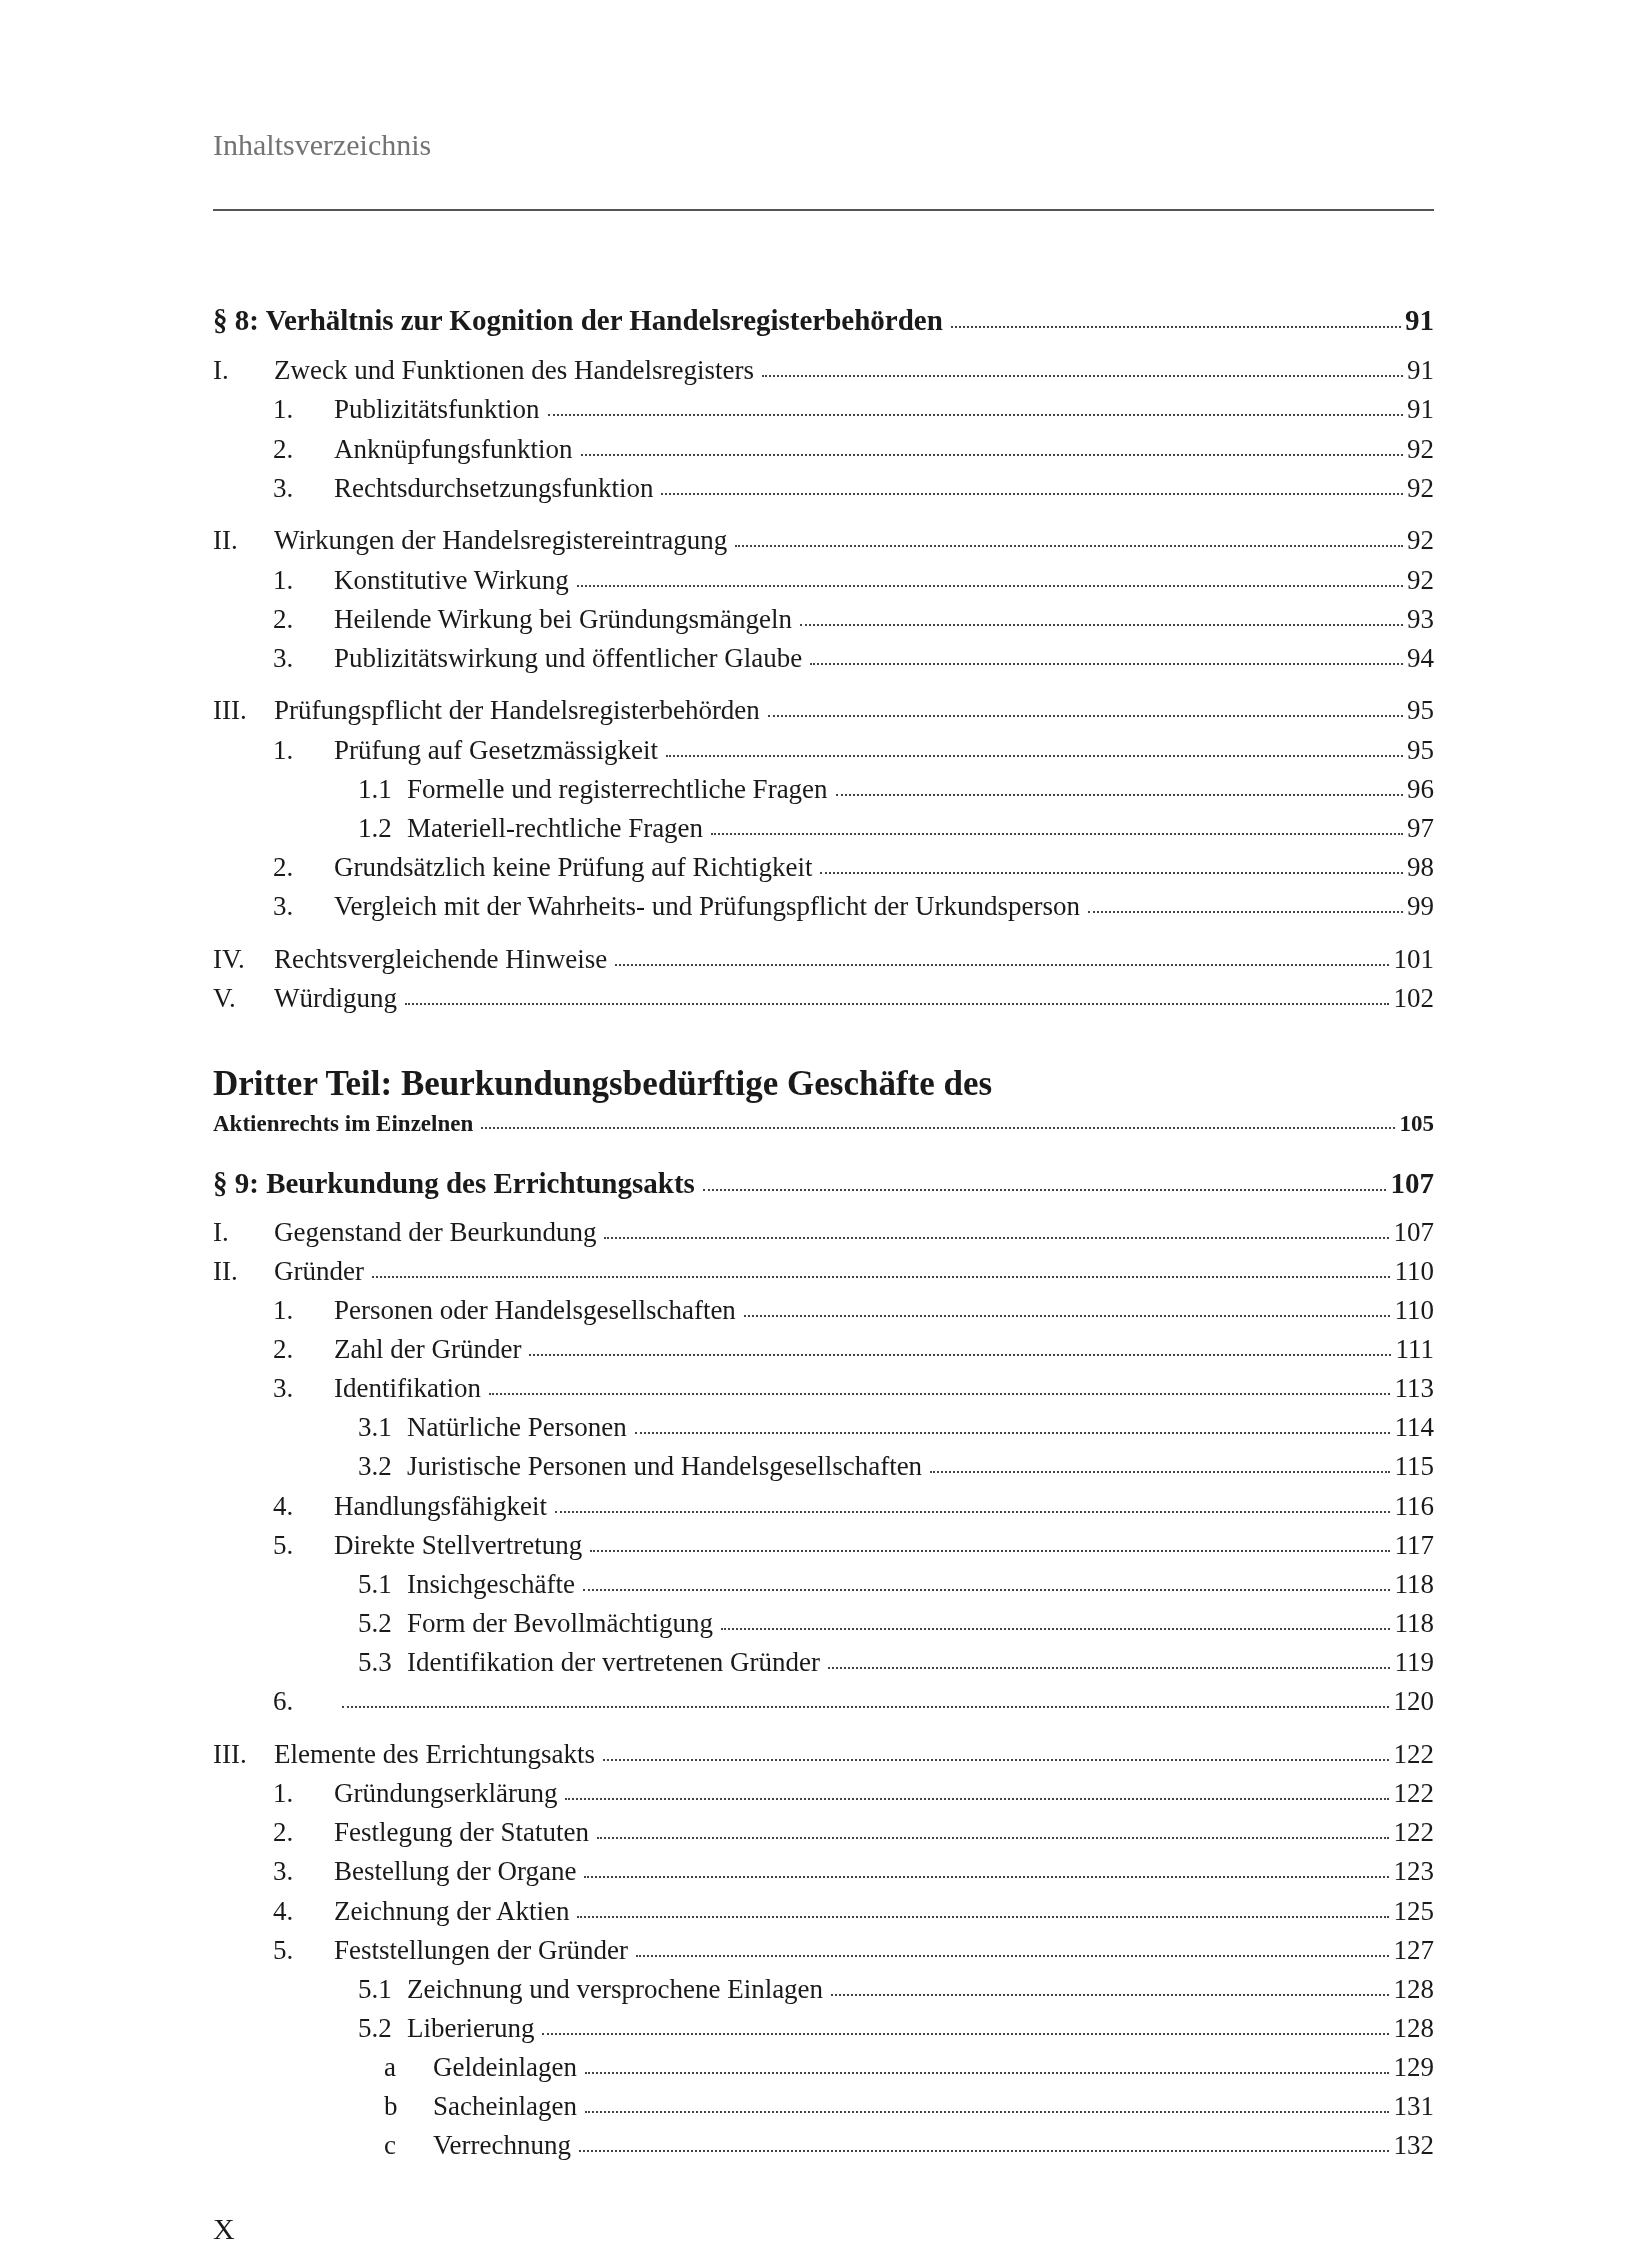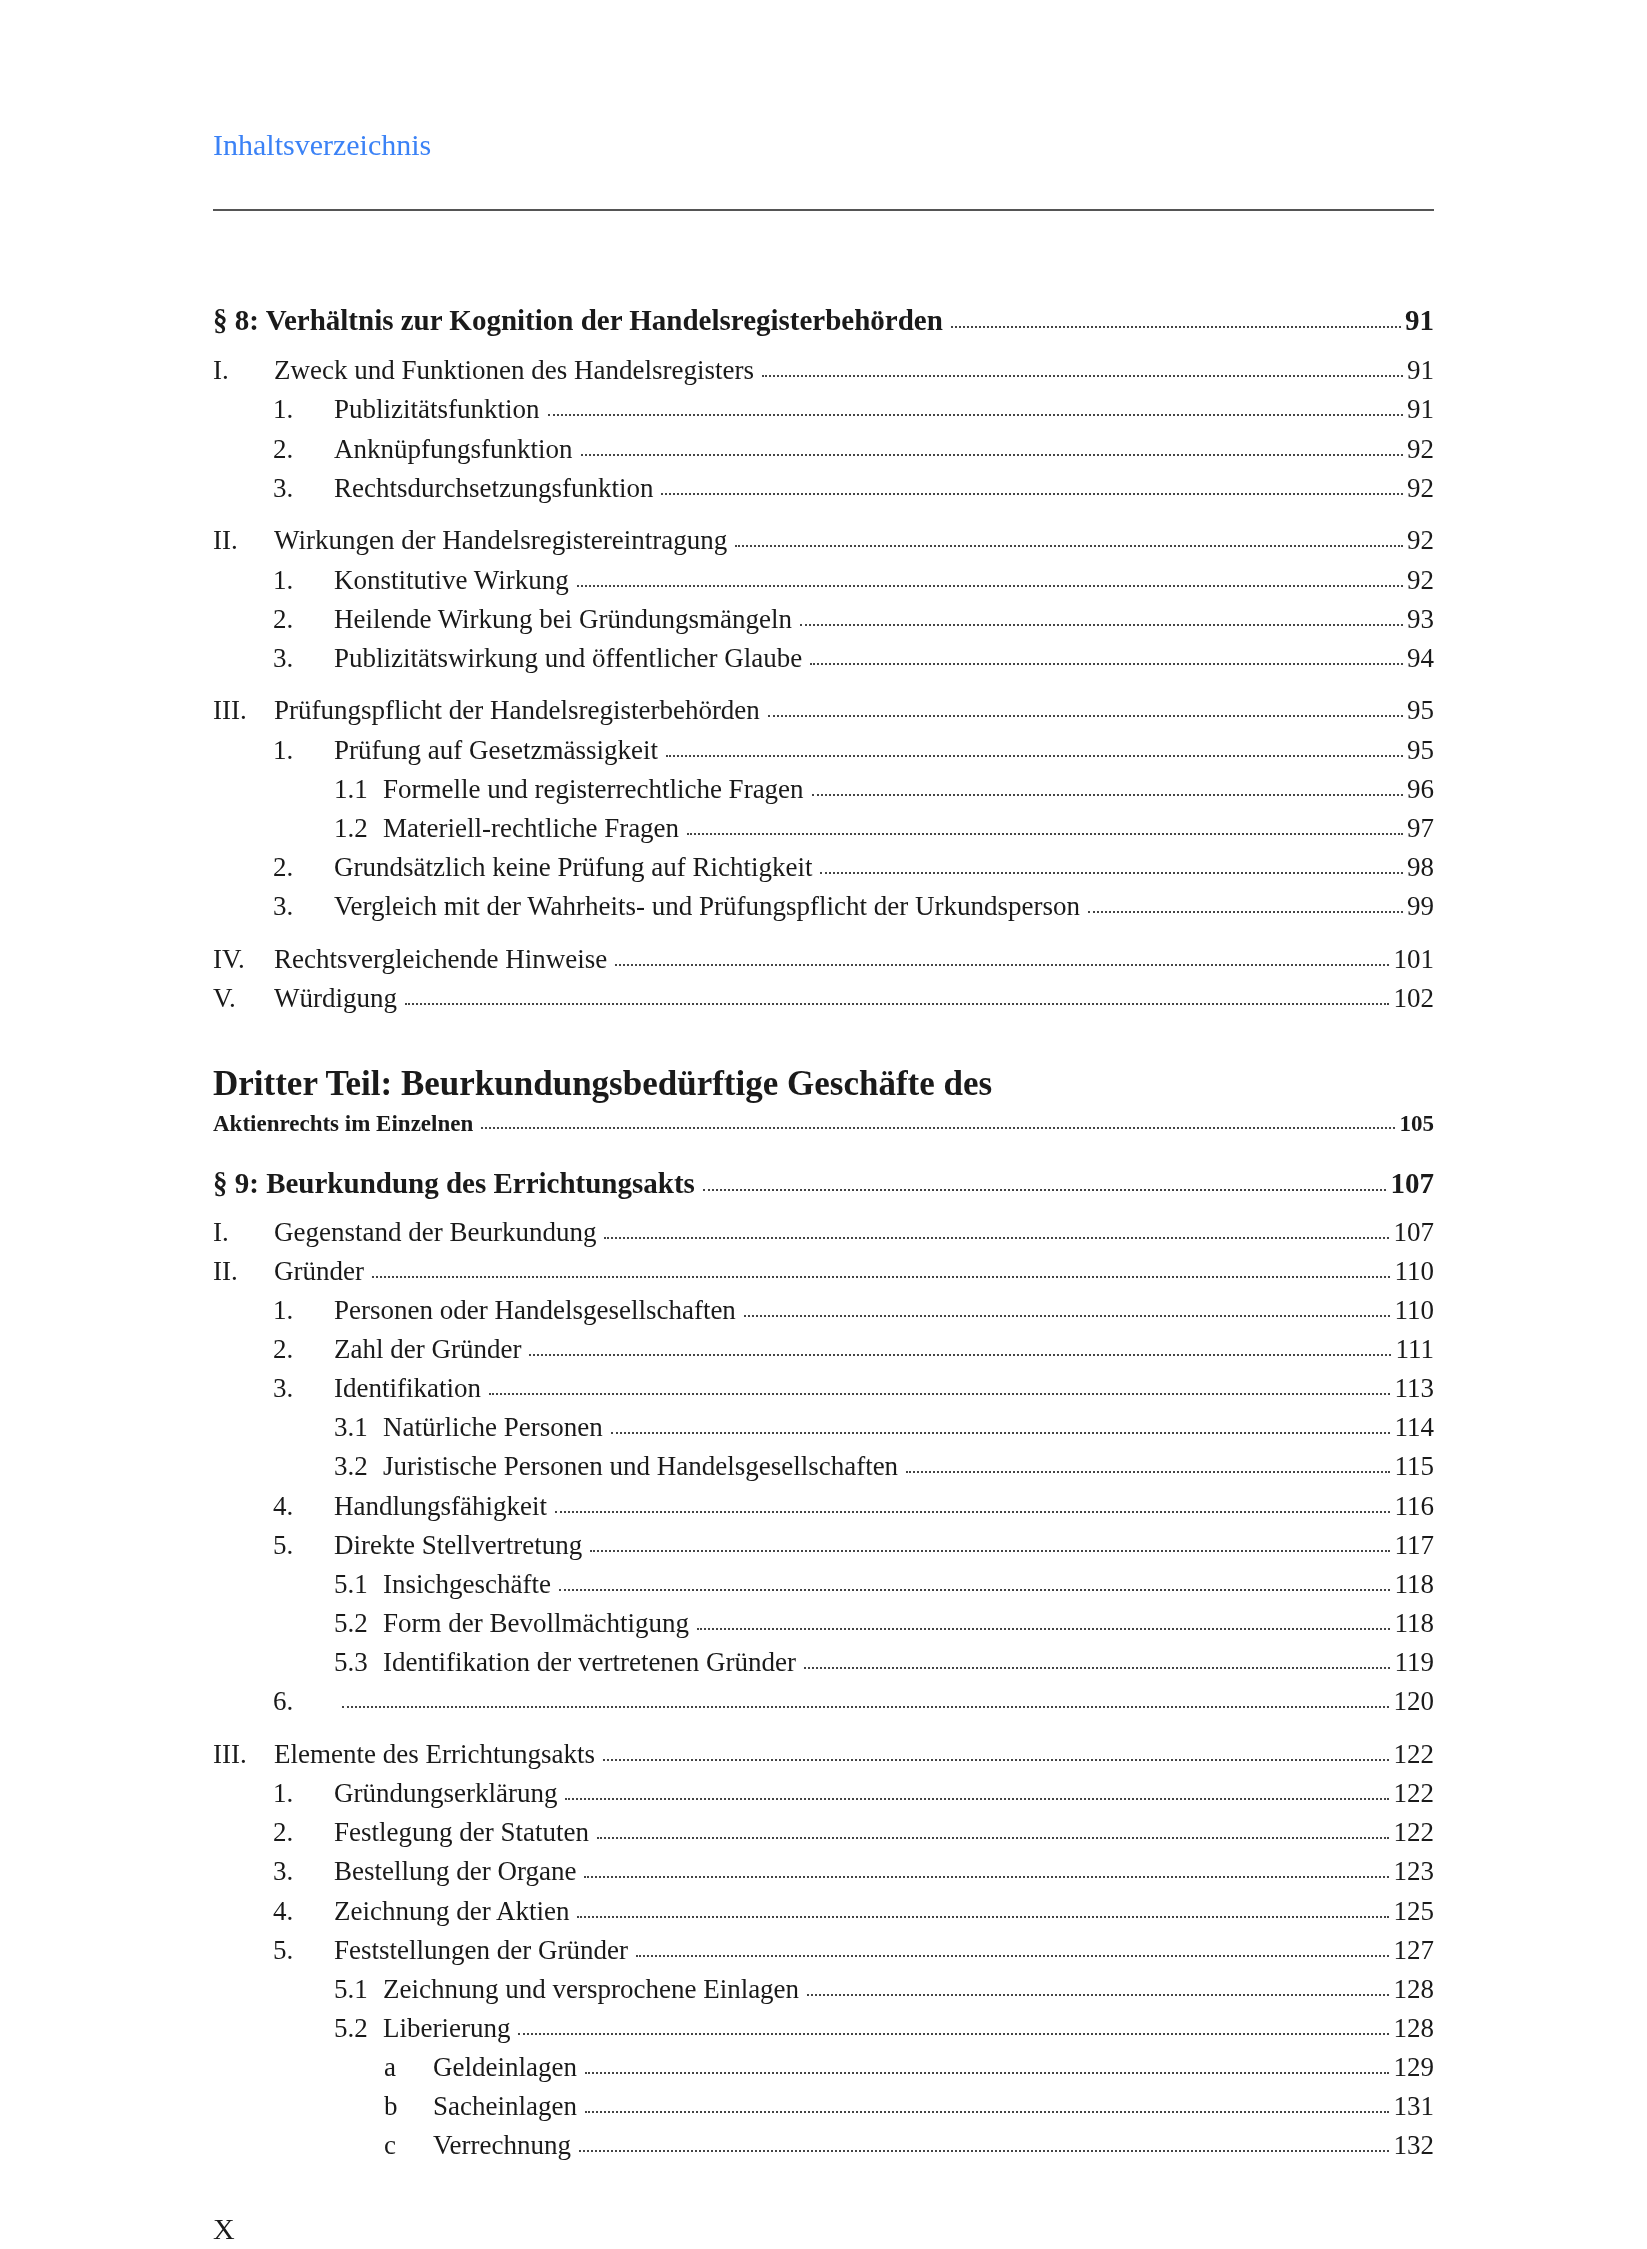--- a/index.html
+++ b/index.html
@@ -3,21 +3,21 @@
 <meta charset="utf-8">
 <style>
   html, body { margin: 0; padding: 0; background: #ffffff; }
   body {
     width: 1647px; height: 2392px; position: relative; overflow: hidden;
     font-family: "Liberation Serif", "DejaVu Serif", serif;
     color: #1a1a1a;
   }
   .running-head {
     position: absolute; left: 213px; top: 130px;
-    font-size: 30px; line-height: 1; color: #3b82f6;
+    font-size: 30px; line-height: 1; color: #737373;
   }
   .rule {
     position: absolute; left: 213px; top: 209px; width: 1221px; height: 1.8px;
     background: #555;
   }
   .toc {
     position: absolute; left: 213px; top: 0; width: 1221px;
   }
   .row {
     position: absolute; left: 0; right: 0;
@@ -31,21 +31,21 @@
     flex: 1 1 auto; margin: 0 4.5px 0 8px;
     border-bottom: 2.7px dotted #444; height: 0; position: relative; top: -1.8px;
     align-self: baseline;
   }
   .row .page { flex: 0 0 auto; text-align: center; }
 
   .lvl0 .num { width: 61px; }
   .lvl1 { padding-left: 60px; }
   .lvl1 .num { width: 61px; }
   .lvl2 { padding-left: 121px; }
-  .lvl2 .num { width: 49px; }
+  .lvl2 .num { width: 49px; margin-left: 24px; }
   .lvl3 { padding-left: 171px; }
   .lvl3 .num { width: 49px; }
 
   .section { font-weight: bold; font-size: 29px; }
   .section .leader { border-bottom-width: 2.7px; }
   .part { font-weight: bold; font-size: 23px; }
   .part-line1 {
     position: absolute; left: 0; font-size: 35px; font-weight: bold; line-height: 1;
     white-space: nowrap;
   }

